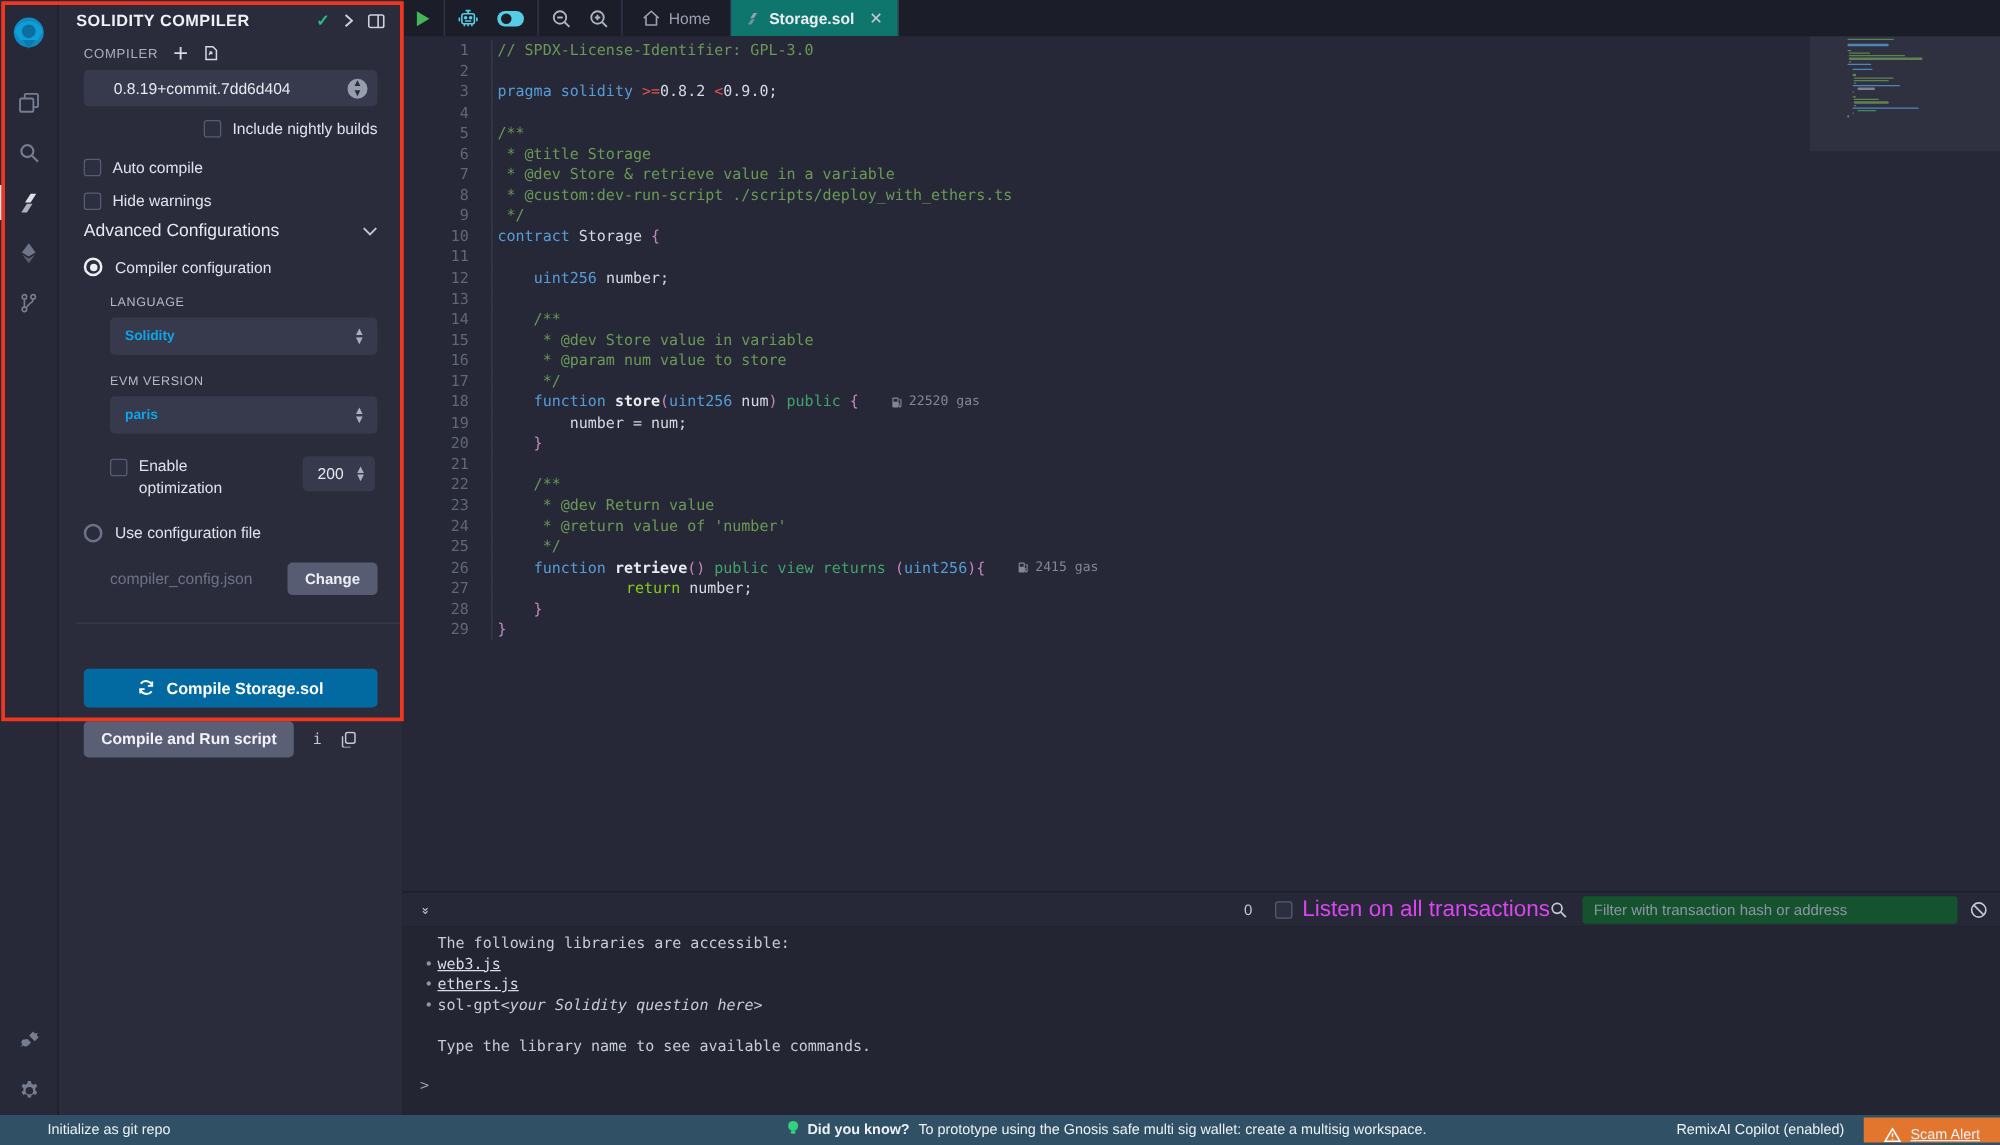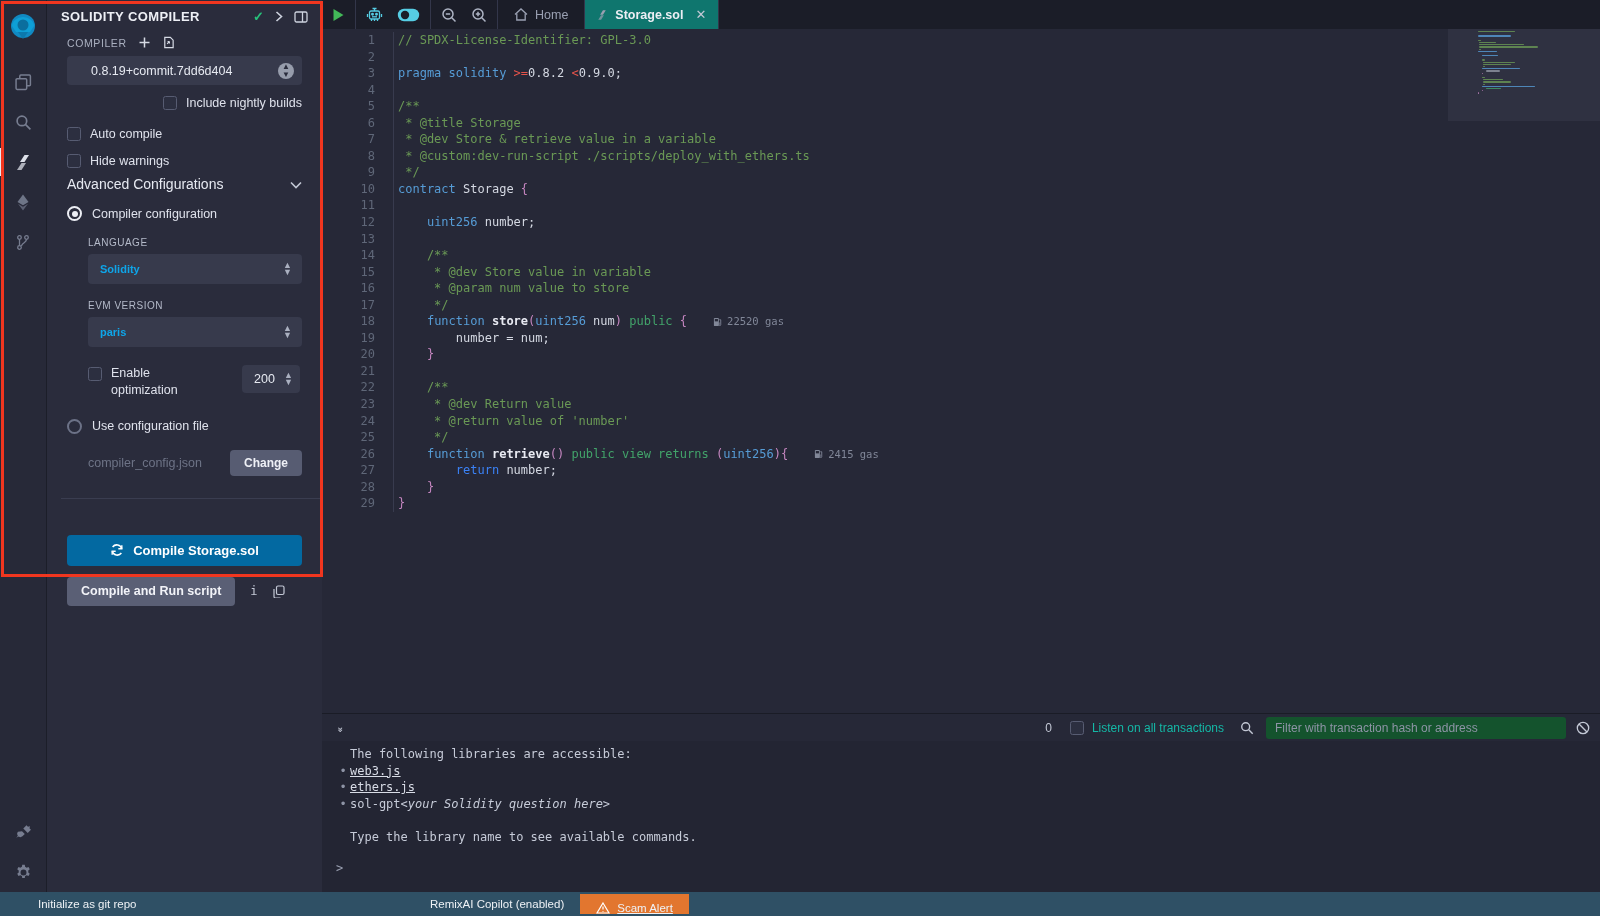--- a/index.html
+++ b/index.html
@@ -82,21 +82,21 @@
   .minimap { position:absolute; right:0; top:29px; width:152px; height:684px; }
   .minimap-slider { position:absolute; left:0; right:0; top:0; height:92px; background:rgba(130,140,160,.10); }
   .mini-lines { position:absolute; left:30px; top:2px; }
   .mini-bar { height:1.3px; margin-bottom:0.9px; border-radius:1px; }
 
   
   .terminal-bar { position:absolute; left:322px; top:713px; right:0; height:28px; background:#262837; border-top:1px solid #1a1c26; display:flex; align-items:center; padding:0 10px; }
   .t-chevrons { color:#c3c8d5; font-size:10px; line-height:.55; display:flex; flex-direction:column; cursor:pointer; margin-left:4px; }
   .t-flex { flex:1; }
   .t-count { color:#c3c8d5; font-size:12px; margin-right:18px; }
-  .t-listen { display:flex; align-items:center; gap:8px; color:#14b8a6; font-size:12px; cursor:pointer; margin-right:16px; }
+  .t-listen { display:flex; align-items:center; gap:8px; color:#d946ef; font-size:18px; cursor:pointer; margin-right:0; }
   .t-search { color:#c3c8d5; margin-right:12px; display:flex; cursor:pointer; }
   .t-filter { width:300px; height:22px; background:#14532d; border:none; border-radius:3px; color:#e6e9f1; font-size:12px; padding:0 9px; font-family:"Liberation Sans",sans-serif; }
   .t-filter::placeholder { color:#8e94a6; }
   .t-block { color:#c3c8d5; margin-left:10px; display:flex; cursor:pointer; }
   .terminal-body { position:absolute; left:322px; top:741px; right:0; height:151px; background:#232533; font-family:"DejaVu Sans Mono","Liberation Mono",monospace; font-size:12px; color:#c6cbd8; padding:5px 0 0 14px; }
   .term-line { line-height:16.5px; display:flex; align-items:baseline; }
   .term-line .bullet { width:14px; color:#8e94a6; text-align:center; flex:0 0 auto; }
   .term-line .ind { width:14px; flex:0 0 auto; }
   .term-link { color:#d8dce6; text-decoration:underline; cursor:pointer; }
   .term-it { font-style:italic; }
@@ -378,21 +378,21 @@
         <div class="code-line"><div class="gutter">21</div><div class="lcontent"></div></div>
         <div class="code-line"><div class="gutter">22</div><div class="lcontent"><span style="color: rgb(106, 153, 85);">    /**</span></div></div>
         <div class="code-line"><div class="gutter">23</div><div class="lcontent"><span style="color: rgb(106, 153, 85);">     * @dev Return value</span></div></div>
         <div class="code-line"><div class="gutter">24</div><div class="lcontent"><span style="color: rgb(106, 153, 85);">     * @return value of 'number'</span></div></div>
         <div class="code-line"><div class="gutter">25</div><div class="lcontent"><span style="color: rgb(106, 153, 85);">     */</span></div></div>
         <div class="code-line"><div class="gutter">26</div><div class="lcontent"><span style="color: rgb(212, 216, 226);">    </span><span style="color: rgb(86, 156, 214);">function </span><span style="color: rgb(232, 234, 242); font-weight: 700;">retrieve</span><span style="color: rgb(197, 134, 192);">()</span><span style="color: rgb(212, 216, 226);"> </span><span style="color: rgb(66, 163, 106);">public view returns </span><span style="color: rgb(197, 134, 192);">(</span><span style="color: rgb(86, 156, 214);">uint256</span><span style="color: rgb(197, 134, 192);">){</span></div><span class="gas"><svg width="9" height="10" viewBox="0 0 10 11" fill="#818798">
               <rect x="1" y="1" width="5.5" height="9" rx="1"></rect>
               <rect x="2" y="2.2" width="3.5" height="2.6" fill="#262837"></rect>
               <path d="M7 3 h1.6 v5.5 a0.9 0.9 0 0 1 -1.8 0 V6" stroke="#818798" stroke-width="1" fill="none"></path>
             </svg><span>2415 gas</span></span></div>
-        <div class="code-line"><div class="gutter">27</div><div class="lcontent"><span style="color: rgb(212, 216, 226);">        </span><span style="color: #3b82f6;">return</span><span style="color: rgb(212, 216, 226);"> number;</span></div></div>
+        <div class="code-line"><div class="gutter">27</div><div class="lcontent"><span style="color: rgb(212, 216, 226);">        </span><span style="color: #84cc16; margin-left: 45px;">return</span><span style="color: rgb(212, 216, 226);"> number;</span></div></div>
         <div class="code-line"><div class="gutter">28</div><div class="lcontent"><span style="color: rgb(197, 134, 192);">    }</span></div></div>
         <div class="code-line"><div class="gutter">29</div><div class="lcontent"><span style="color: rgb(197, 134, 192);">}</span></div></div>
       </div>
   </div>
 
   <div class="minimap">
     <div class="minimap-slider"></div>
     <div class="mini-lines" id="mini-lines">
         <div class="mini-bar" style="width: 36.75px; margin-left: 0px; background: rgba(106, 153, 85, 0.8);"></div>
         <div class="mini-bar" style="width: 0px; margin-left: 0px; background: transparent;"></div>
@@ -475,20 +475,28 @@
         <div class="term-line">
           <span class="ind"></span>
           <span>Type the library name to see available commands.</span>
         </div>
       </div>
     <div class="term-prompt">&gt;</div>
   </div>
 
   <div class="status-bar">
     <div class="sb-left">Initialize as git repo</div>
+    <div class="sb-center">
+      <span class="bulb"><svg width="9" height="13" viewBox="0 0 10 14" fill="#35d07f">
+            <circle cx="5" cy="5" r="4.4"></circle>
+            <rect x="3" y="9" width="4" height="3" rx="1"></rect>
+          </svg></span>
+      <b>Did you know?</b>
+      <span>To prototype using the Gnosis safe multi sig wallet: create a multisig workspace.</span>
+    </div>
     <div class="sb-right">
       <span class="copilot">RemixAI Copilot (enabled)</span>
       <span class="scam">
         <svg width="14" height="12" viewBox="0 0 14 12" fill="none" stroke="#fff" stroke-width="1.2">
             <path d="M7 1 L13 11 H1 Z"></path>
             <path d="M7 4.5 V7.5 M7 9 V9.8"></path>
           </svg>
         <span>Scam Alert</span>
       </span>
     </div>

